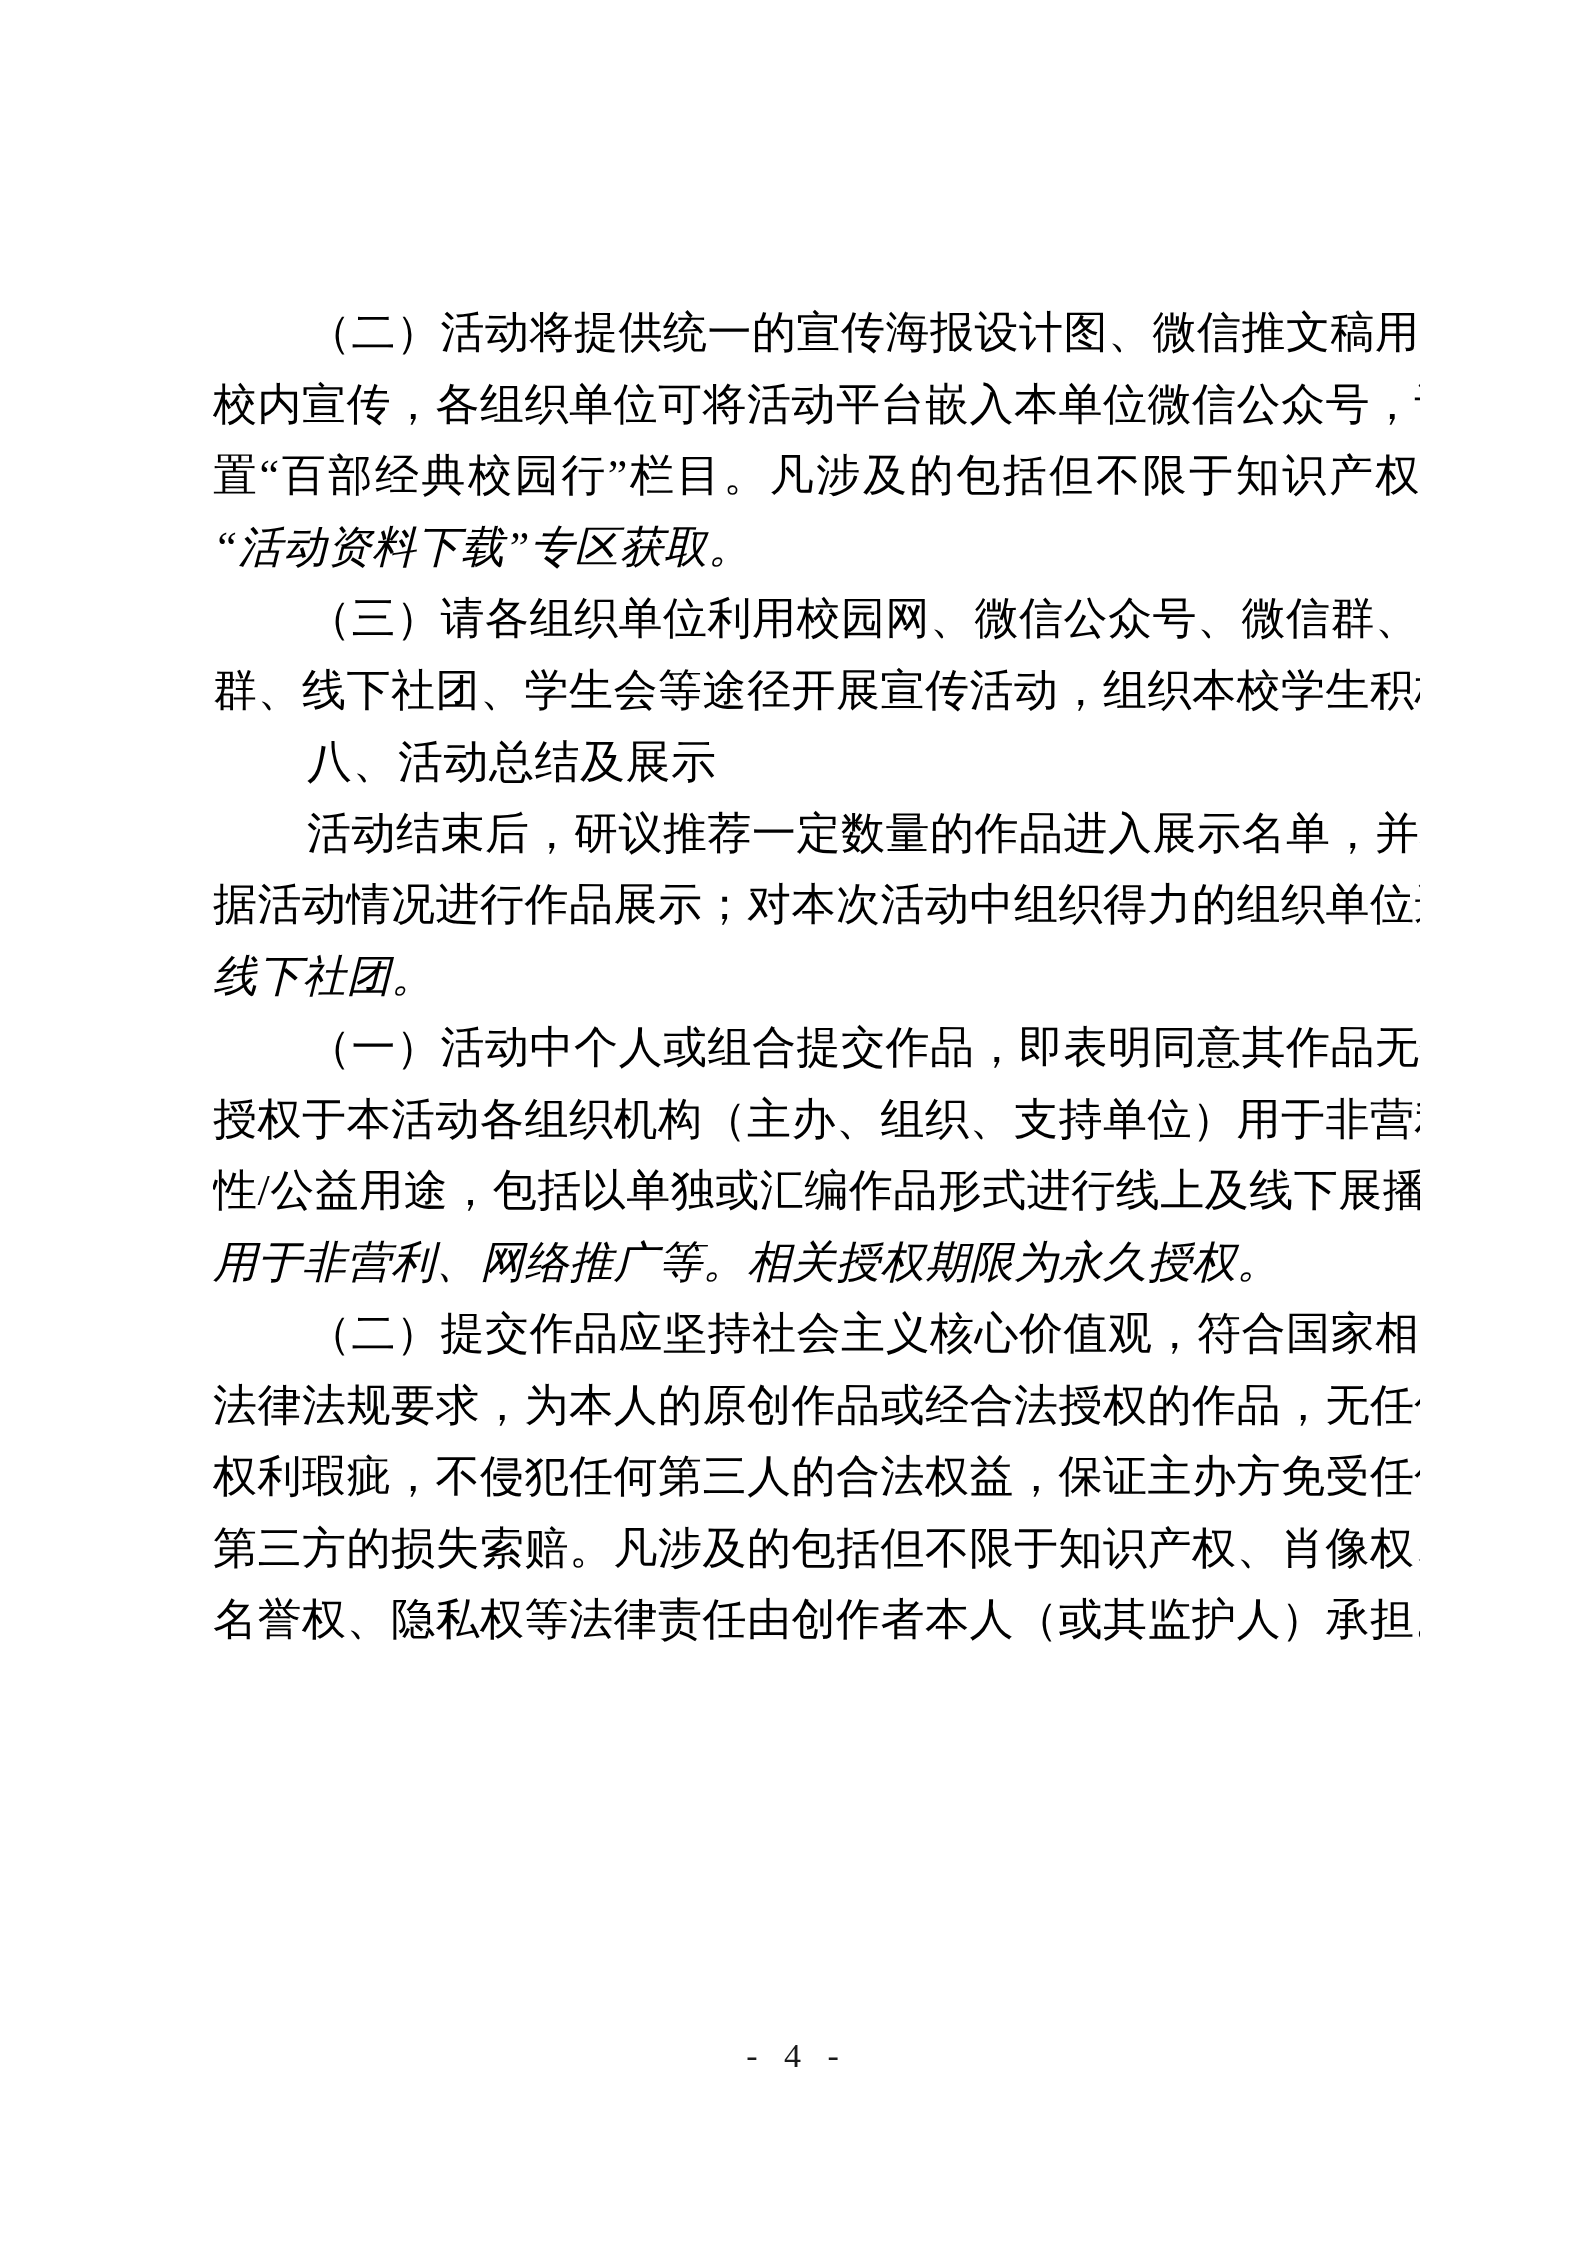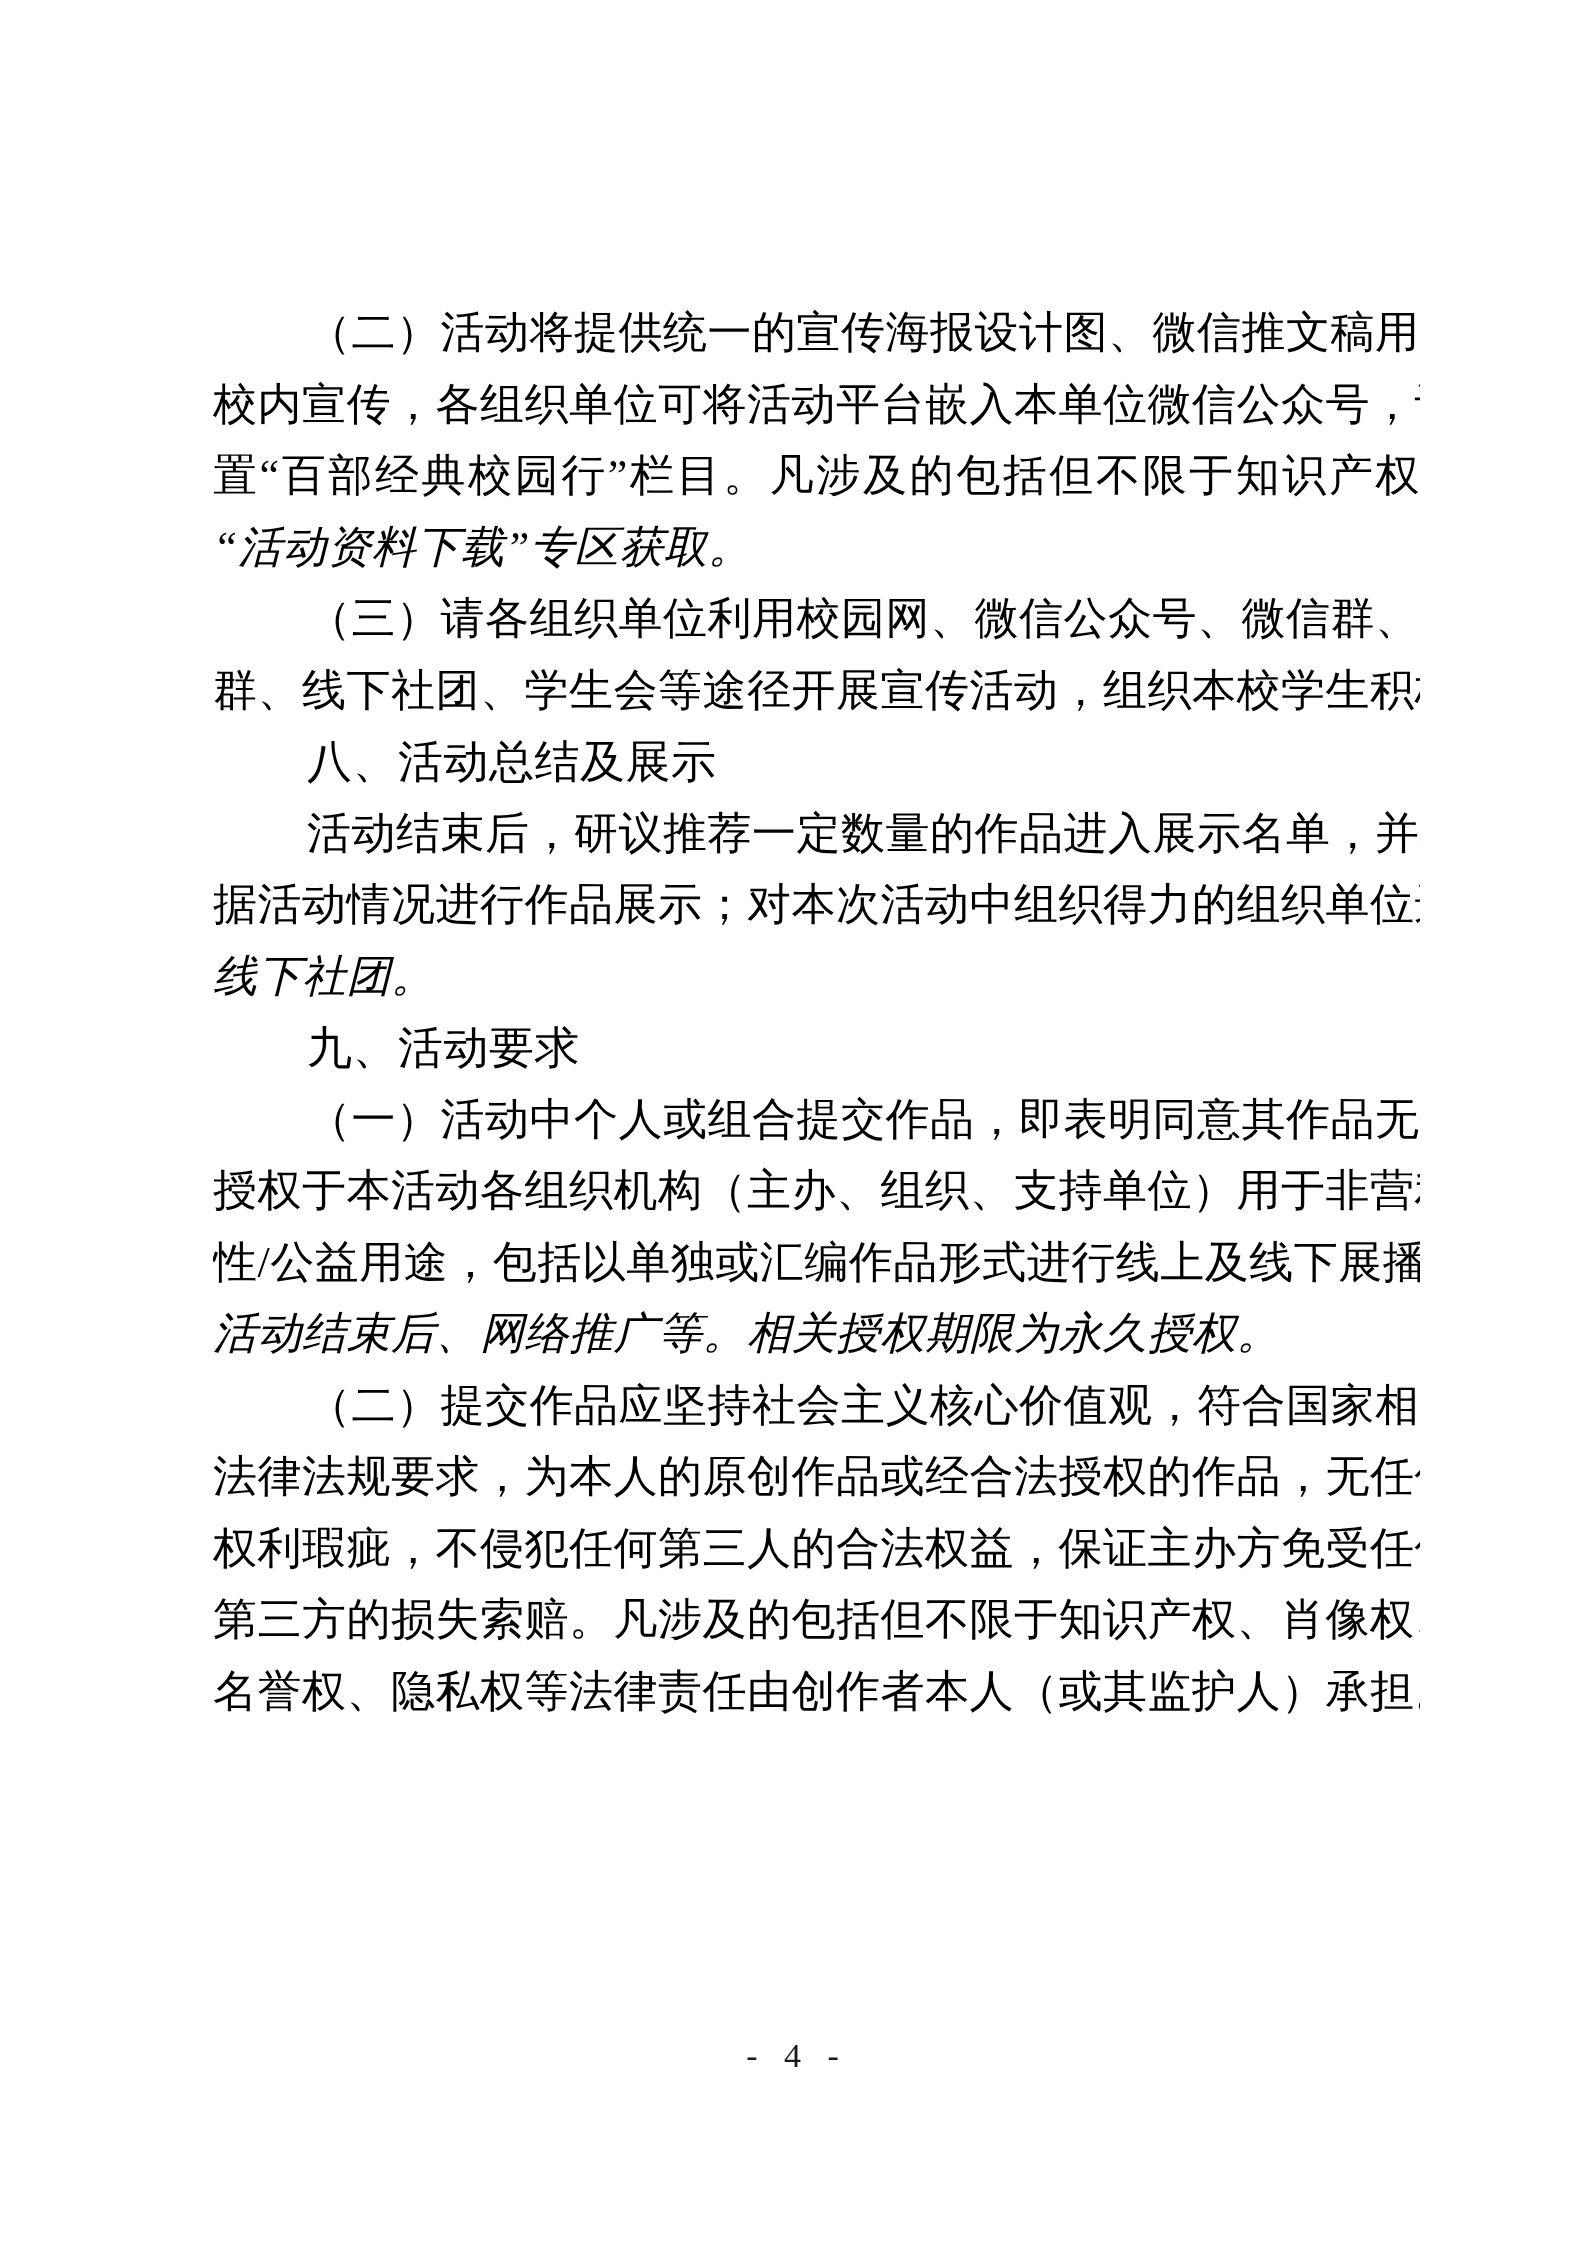--- a/index.html
+++ b/index.html
@@ -72,26 +72,25 @@
 
     <div class="line indent">（三）请各组织单位利用校园网、微信公众号、微信群、QQ</div>
     <div class="line">群、线下社团、学生会等途径开展宣传活动，组织本校学生积极</div>
 
     <div class="line heading indent">八、活动总结及展示</div>
 
     <div class="line indent">活动结束后，研议推荐一定数量的作品进入展示名单，并根</div>
     <div class="line">据活动情况进行作品展示；对本次活动中组织得力的组织单位进</div>
     <div class="line lastline">线下社团。</div>
 
-    <div class="line heading indent">九、活动要求</div>
 
     <div class="line indent">（一）活动中个人或组合提交作品，即表明同意其作品无偿</div>
     <div class="line">授权于本活动各组织机构（主办、组织、支持单位）用于非营利</div>
     <div class="line">性/公益用途，包括以单独或汇编作品形式进行线上及线下展播、</div>
-    <div class="line lastline">活动结束后、网络推广等。相关授权期限为永久授权。</div>
+    <div class="line lastline">用于非营利、网络推广等。相关授权期限为永久授权。</div>
 
     <div class="line indent">（二）提交作品应坚持社会主义核心价值观，符合国家相关</div>
     <div class="line">法律法规要求，为本人的原创作品或经合法授权的作品，无任何</div>
     <div class="line">权利瑕疵，不侵犯任何第三人的合法权益，保证主办方免受任何</div>
     <div class="line">第三方的损失索赔。凡涉及的包括但不限于知识产权、肖像权、</div>
     <div class="line">名誉权、隐私权等法律责任由创作者本人（或其监护人）承担。</div>
 
   </div>
 
   <div class="footer">- 4 -</div>

